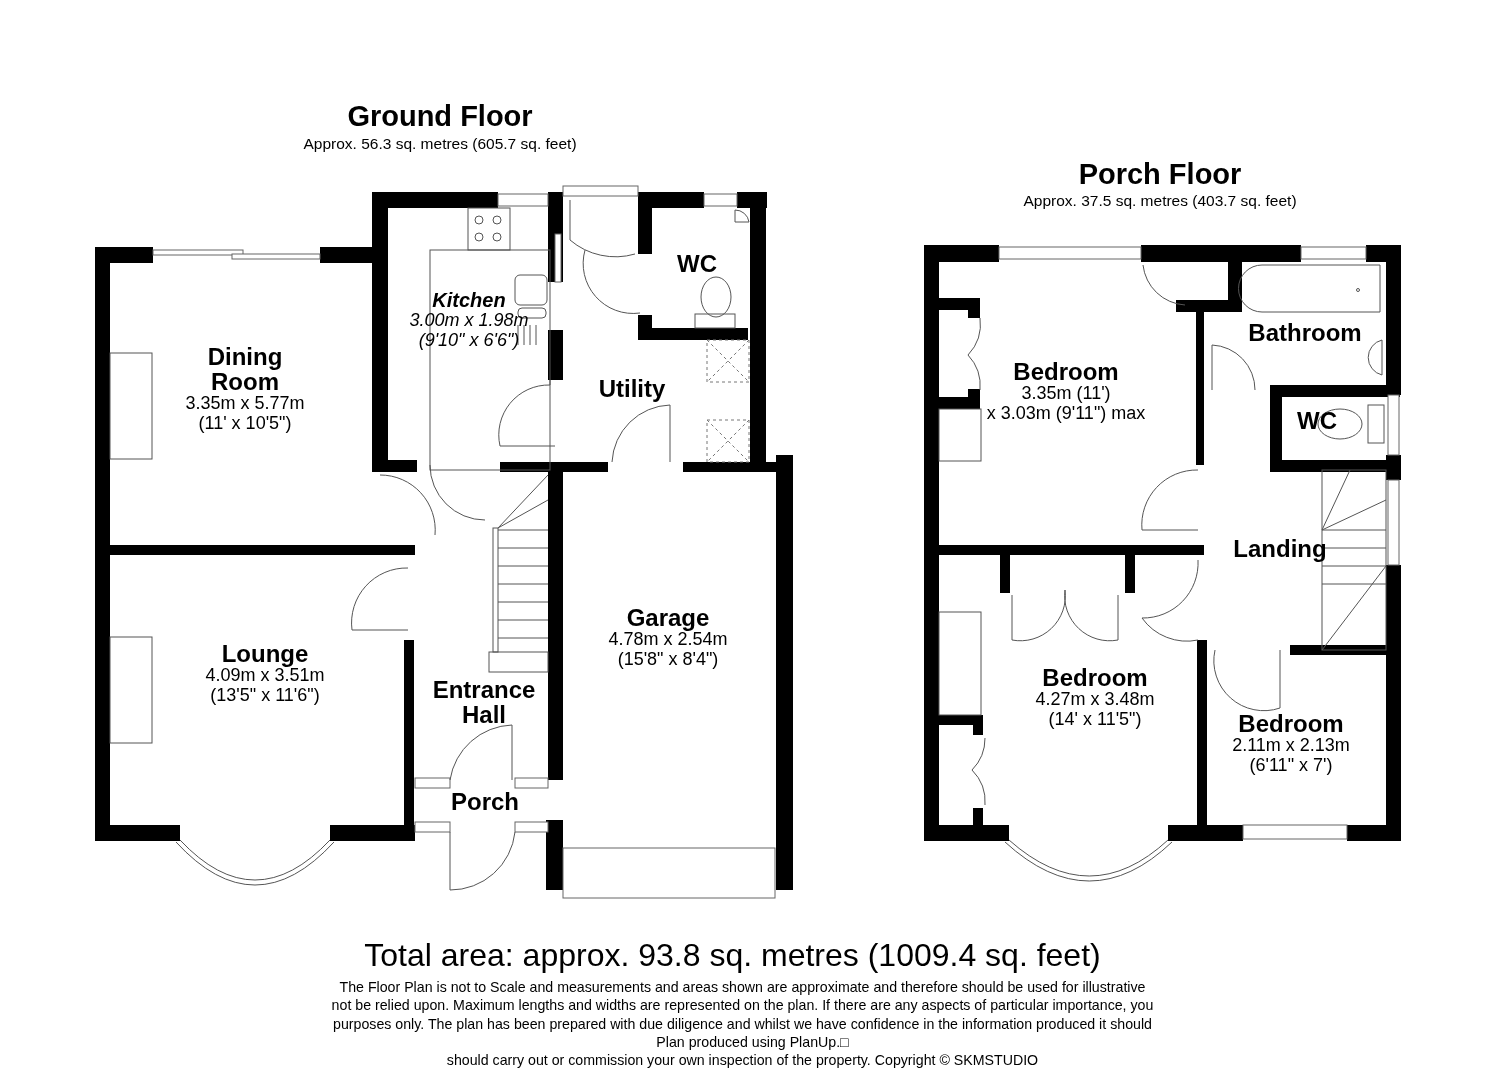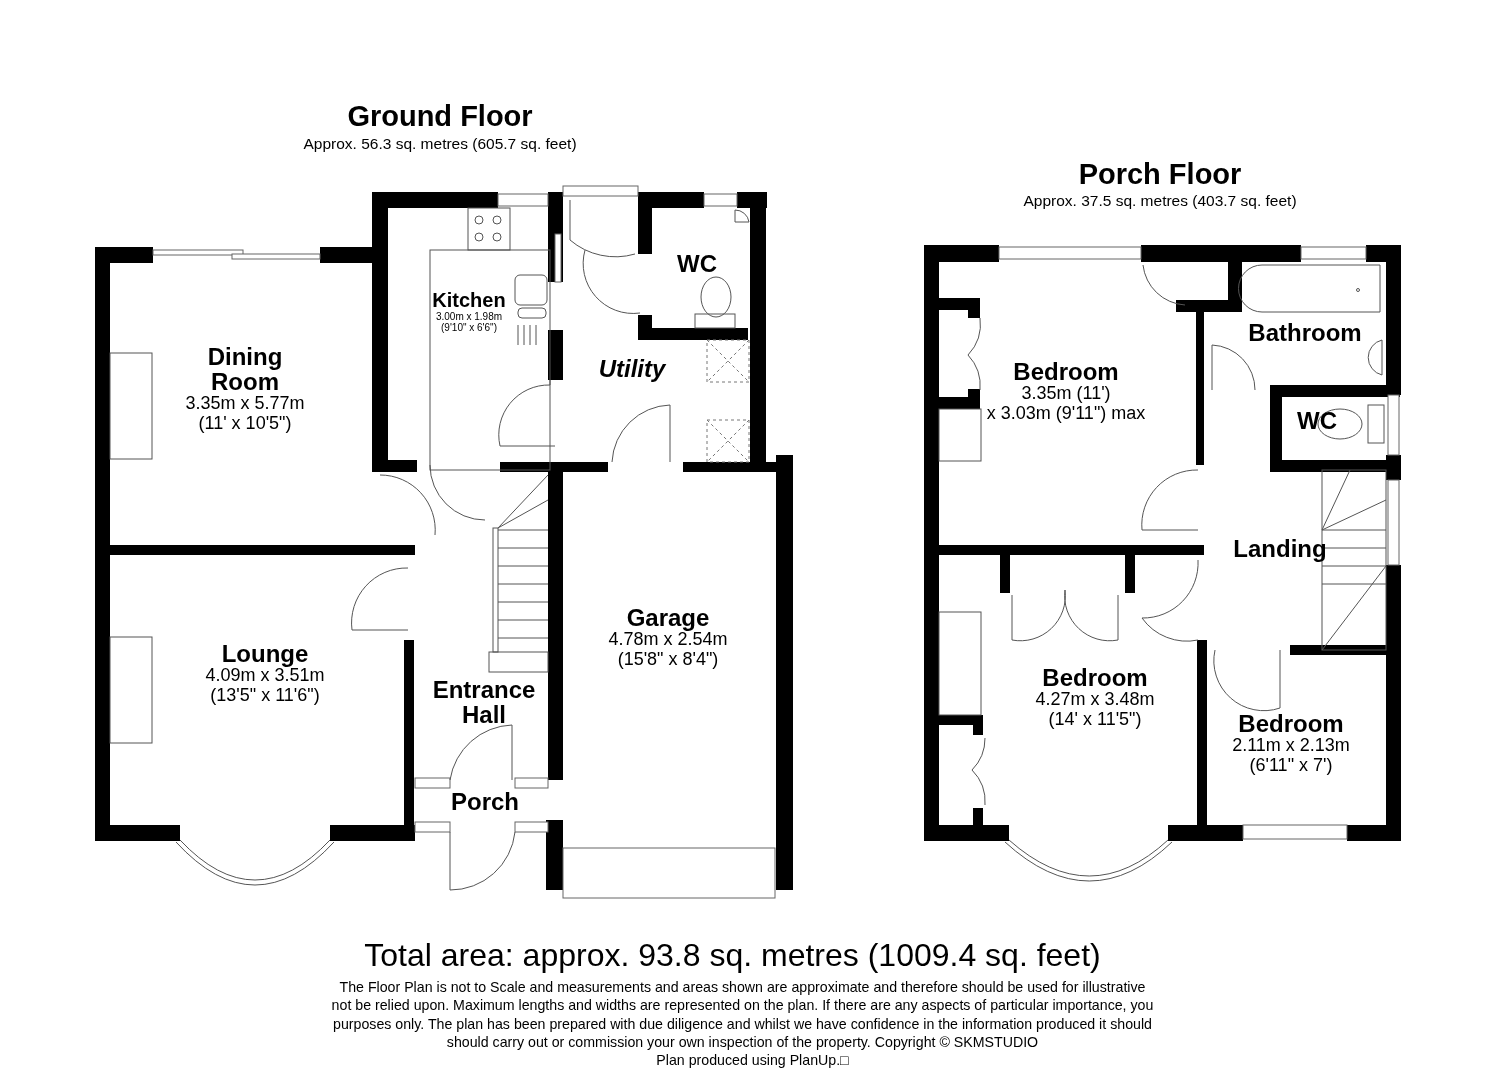--- a/index.html
+++ b/index.html
@@ -5,21 +5,21 @@
   html, body { margin: 0; padding: 0; background: #ffffff; }
   body { width: 1485px; height: 1080px; position: relative; overflow: hidden;
          font-family: "Liberation Sans", "DejaVu Sans", sans-serif; color: #000; }
   .abs { position: absolute; }
   .floor-title { font-weight: bold; font-size: 29px; text-align: center; white-space: nowrap; }
   .floor-area { font-size: 15.5px; text-align: center; white-space: nowrap; }
   .room-label { position: absolute; text-align: center; white-space: nowrap; transform: translateX(-50%); line-height: 1.05; }
   .room-name { font-weight: bold; font-size: 24px; display: block; }
   .room-dim { font-size: 18px; display: block; line-height: 1.1; }
   .room-label.small .room-name { font-size: 21px; }
-  .room-label.small .room-dim { font-size: 10px; }
+  .room-label.small .room-dim { font-size: 18px; }
   .total-area { font-size: 32px; text-align: center; white-space: nowrap; }
   .disclaimer { font-size: 14.2px; text-align: center; line-height: 18.3px; }
   svg.plan { position: absolute; left: 0; top: 0; }
   .wall { fill: #000; }
   .thin { fill: none; stroke: #555; stroke-width: 1; }
   .win { fill: #fff; stroke: #666; stroke-width: 1; }
   .dash { fill: none; stroke: #777; stroke-width: 1; stroke-dasharray: 3 3; }
 </style>
 </head>
 <body>
@@ -235,29 +235,29 @@
 
 <div class="abs floor-title" style="left:960px; top:158px; width:400px;">Porch Floor</div>
 <div class="abs floor-area" style="left:960px; top:192px; width:400px;">Approx. 37.5 sq. metres (403.7 sq. feet)</div>
 
 <div class="room-label" style="left:245px; top:344px;">
   <span class="room-name">Dining</span>
   <span class="room-name">Room</span>
   <span class="room-dim">3.35m x 5.77m</span>
   <span class="room-dim">(11' x 10'5")</span>
 </div>
-<div class="room-label small" style="left:469px; top:290px;">
+<div class="room-label small" style="left:469px; top:290px;font-style:italic;">
   <span class="room-name" style="font-size:20px;">Kitchen</span>
   <span class="room-dim">3.00m x 1.98m</span>
   <span class="room-dim">(9'10" x 6'6")</span>
 </div>
 <div class="room-label" style="left:697px; top:251px;">
   <span class="room-name">WC</span>
 </div>
-<div class="room-label" style="left:632px; top:356px;font-style:italic;">
+<div class="room-label" style="left:632px; top:376px;">
   <span class="room-name">Utility</span>
 </div>
 <div class="room-label" style="left:254px; top:641px;margin-left:11px;">
   <span class="room-name">Lounge</span>
   <span class="room-dim">4.09m x 3.51m</span>
   <span class="room-dim">(13'5" x 11'6")</span>
 </div>
 <div class="room-label" style="left:484px; top:677px;">
   <span class="room-name">Entrance</span>
   <span class="room-name">Hall</span>
@@ -294,15 +294,15 @@
   <span class="room-name">Bedroom</span>
   <span class="room-dim">2.11m x 2.13m</span>
   <span class="room-dim">(6'11" x 7')</span>
 </div>
 
 <div class="abs total-area" style="left:0; width:1465px; top:937px;">Total area: approx. 93.8 sq. metres (1009.4 sq. feet)</div>
 <div class="abs disclaimer" style="left:0; width:1485px; top:978px;">
   <div>The Floor Plan is not to Scale and measurements and areas shown are approximate and therefore should be used for illustrative</div>
   <div>not be relied upon. Maximum lengths and widths are represented on the plan. If there are any aspects of particular importance, you</div>
   <div>purposes only. The plan has been prepared with due diligence and whilst we have confidence in the information produced it should</div>
+  <div style="padding-left:20px;">Plan produced using PlanUp.□</div>
   <div>should carry out or commission your own inspection of the property. Copyright © SKMSTUDIO</div>
-  <div style="padding-left:20px;">Plan produced using PlanUp.□</div>
 </div>
 
 </body></html>

